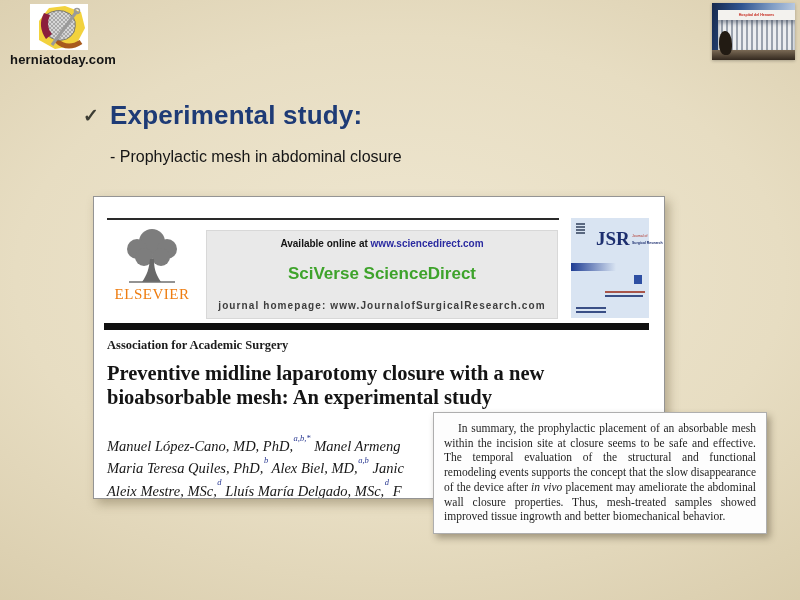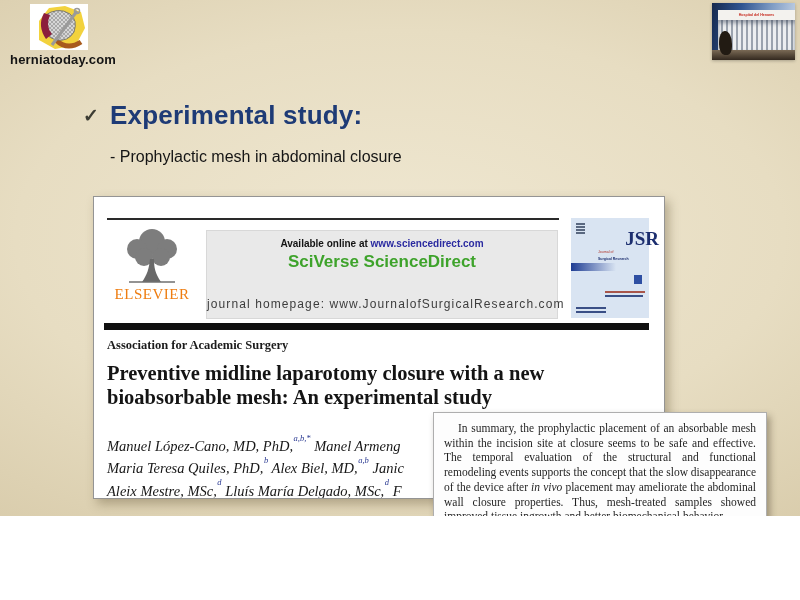--- a/index.html
+++ b/index.html
@@ -1,18 +1,18 @@
 <!DOCTYPE html>
 <html style="--accent-blue: #1e3b76; --check: #3d3d34; --sciverse-green: #3ea32b; --elsevier-orange: #ee7d11; --link-blue: #2a2aa0; --journal-navy: #2a3a8c; --sup-blue: #2b3a92; --cover-bg: #d9e4f2; --cover-navy: #1c2e6f;"><head>
 <meta charset="utf-8">
 <style>
   html,body{margin:0;padding:0;}
   body{font-family:"Liberation Sans",sans-serif;}
   .slide{
-    position:relative;width:800px;height:516px;overflow:hidden;
+    position:relative;width:800px;height:600px;overflow:hidden;
     background:radial-gradient(ellipse 120% 100% at 50% 46%,
       #efe7d1 0%, #e7ddc2 40%, #d8cbaa 72%, #c2b48f 100%);
   }
   
   .logo-wrap{position:absolute;left:10px;top:4px;width:110px;}
   .logo-img{display:block;margin-left:20px;width:58px;height:46px;background:#fff;}
   .logo-text{margin-top:2px;font-size:13px;font-weight:600;color:#141414;letter-spacing:.2px;}
   
   .photo{position:absolute;left:712px;top:3px;width:83px;height:57px;overflow:hidden;
          box-shadow:0 1px 3px rgba(0,0,0,.25);}
@@ -42,28 +42,28 @@
     font-family:"Liberation Serif",serif;font-size:7px;letter-spacing:1.3px;word-spacing:3px;
     color:var(--journal-navy);white-space:nowrap;}
   .rule{position:absolute;left:13px;top:21px;width:452px;height:2px;background:#2a2a2a;}
   .elsevier{position:absolute;left:8px;top:28px;width:100px;height:96px;text-align:center;}
   .elsevier-name{font-family:"Liberation Serif",serif;font-size:15px;color:var(--elsevier-orange);
     letter-spacing:.5px;margin-top:1px;}
   .graybox{position:absolute;left:112px;top:33px;width:352px;height:89px;background:#e9e9e9;
     border:1px solid #d8d8d8;box-sizing:border-box;text-align:center;}
   .avail{margin-top:7px;font-size:10px;font-weight:600;color:#141414;}
   .avail .link{color:var(--link-blue);}
-  .sciverse{margin-top:3px;font-size:17px;font-weight:bold;color:var(--sciverse-green);}
-  .homepage{position:absolute;left:0;right:0;bottom:7px;font-size:12px;font-weight:normal;
+  .sciverse{margin-top:15px;font-size:17px;font-weight:bold;color:var(--sciverse-green);}
+  .homepage{position:absolute;left:0;right:0;bottom:7px;font-size:10px;font-weight:bold;
     letter-spacing:1.1px;color:#3d3d3d;white-space:nowrap;}
   
   .cover{position:absolute;left:477px;top:21px;width:78px;height:100px;background:var(--cover-bg);}
   .stamp{position:absolute;left:5px;top:5px;width:9px;height:11px;
     background:repeating-linear-gradient(#5a6880 0 1.5px,var(--cover-bg) 1.5px 3px);}
-  .jsr-row{position:absolute;left:25px;top:11px;display:flex;align-items:flex-end;flex-direction:column;}
+  .jsr-row{position:absolute;left:25px;top:11px;display:flex;align-items:flex-end;}
   .jsr-initials{font-family:"Liberation Serif",serif;font-weight:bold;font-size:19px;
     line-height:19px;color:var(--cover-navy);}
   .jsr-small{margin-left:2px;margin-bottom:2px;}
   .jsr-small div{font-size:7px;line-height:7px;white-space:nowrap;transform:scale(.5);
     transform-origin:left center;}
   .jsr-small .l1{color:#b03227;}
   .jsr-small .l2{color:var(--cover-navy);font-weight:bold;}
   .band{position:absolute;left:0;top:45px;width:45px;height:8px;
     background:linear-gradient(90deg,#1e3c93,rgba(217,228,242,0));}
   .bluesq{position:absolute;left:63px;top:57px;width:8px;height:9px;background:#2e4fa3;}

